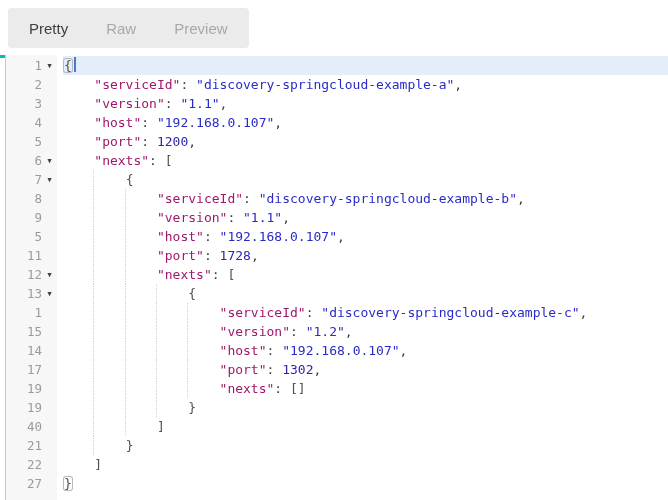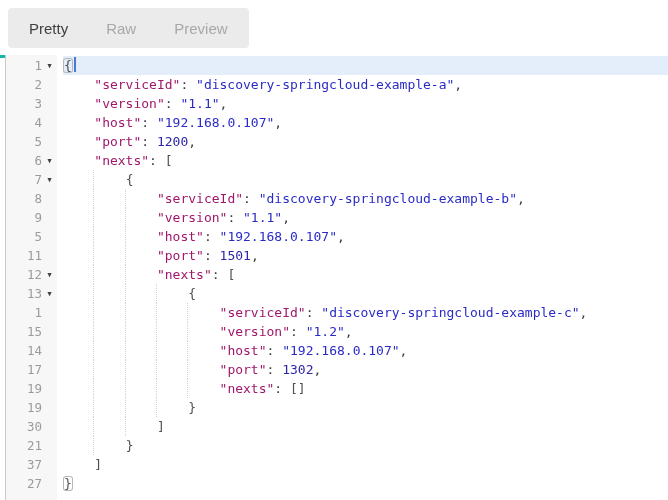--- a/index.html
+++ b/index.html
@@ -169,48 +169,48 @@
       </div>
       <div class="gutter-row">
         <span class="lnum">19</span>
         <span class="fold"></span>
       </div>
       <div class="gutter-row">
         <span class="lnum">19</span>
         <span class="fold"></span>
       </div>
       <div class="gutter-row">
-        <span class="lnum">30</span>
+        <span class="lnum">40</span>
         <span class="fold"></span>
       </div>
       <div class="gutter-row">
         <span class="lnum">21</span>
         <span class="fold"></span>
       </div>
       <div class="gutter-row">
-        <span class="lnum">37</span>
+        <span class="lnum">22</span>
         <span class="fold"></span>
       </div>
       <div class="gutter-row">
         <span class="lnum">27</span>
         <span class="fold"></span>
       </div>
     </div>
   <div class="code-area">
       <div class="code-line active"><span class="tk-bm">{</span><span class="cursor"></span></div>
       <div class="code-line"><span class="ig">    </span><span class="tk-k">"serviceId"</span><span class="tk-p">: </span><span class="tk-s">"discovery-springcloud-example-a"</span><span class="tk-p">,</span></div>
       <div class="code-line"><span class="ig">    </span><span class="tk-k">"version"</span><span class="tk-p">: </span><span class="tk-s">"1.1"</span><span class="tk-p">,</span></div>
       <div class="code-line"><span class="ig">    </span><span class="tk-k">"host"</span><span class="tk-p">: </span><span class="tk-s">"192.168.0.107"</span><span class="tk-p">,</span></div>
       <div class="code-line"><span class="ig">    </span><span class="tk-k">"port"</span><span class="tk-p">: </span><span class="tk-n">1200</span><span class="tk-p">,</span></div>
       <div class="code-line"><span class="ig">    </span><span class="tk-k">"nexts"</span><span class="tk-p">: </span><span class="tk-b">[</span></div>
       <div class="code-line"><span class="ig">    </span><span class="ig">    </span><span class="tk-b">{</span></div>
       <div class="code-line"><span class="ig">    </span><span class="ig">    </span><span class="ig">    </span><span class="tk-k">"serviceId"</span><span class="tk-p">: </span><span class="tk-s">"discovery-springcloud-example-b"</span><span class="tk-p">,</span></div>
       <div class="code-line"><span class="ig">    </span><span class="ig">    </span><span class="ig">    </span><span class="tk-k">"version"</span><span class="tk-p">: </span><span class="tk-s">"1.1"</span><span class="tk-p">,</span></div>
       <div class="code-line"><span class="ig">    </span><span class="ig">    </span><span class="ig">    </span><span class="tk-k">"host"</span><span class="tk-p">: </span><span class="tk-s">"192.168.0.107"</span><span class="tk-p">,</span></div>
-      <div class="code-line"><span class="ig">    </span><span class="ig">    </span><span class="ig">    </span><span class="tk-k">"port"</span><span class="tk-p">: </span><span class="tk-n">1501</span><span class="tk-p">,</span></div>
+      <div class="code-line"><span class="ig">    </span><span class="ig">    </span><span class="ig">    </span><span class="tk-k">"port"</span><span class="tk-p">: </span><span class="tk-n">1728</span><span class="tk-p">,</span></div>
       <div class="code-line"><span class="ig">    </span><span class="ig">    </span><span class="ig">    </span><span class="tk-k">"nexts"</span><span class="tk-p">: </span><span class="tk-b">[</span></div>
       <div class="code-line"><span class="ig">    </span><span class="ig">    </span><span class="ig">    </span><span class="ig">    </span><span class="tk-b">{</span></div>
       <div class="code-line"><span class="ig">    </span><span class="ig">    </span><span class="ig">    </span><span class="ig">    </span><span class="ig">    </span><span class="tk-k">"serviceId"</span><span class="tk-p">: </span><span class="tk-s">"discovery-springcloud-example-c"</span><span class="tk-p">,</span></div>
       <div class="code-line"><span class="ig">    </span><span class="ig">    </span><span class="ig">    </span><span class="ig">    </span><span class="ig">    </span><span class="tk-k">"version"</span><span class="tk-p">: </span><span class="tk-s">"1.2"</span><span class="tk-p">,</span></div>
       <div class="code-line"><span class="ig">    </span><span class="ig">    </span><span class="ig">    </span><span class="ig">    </span><span class="ig">    </span><span class="tk-k">"host"</span><span class="tk-p">: </span><span class="tk-s">"192.168.0.107"</span><span class="tk-p">,</span></div>
       <div class="code-line"><span class="ig">    </span><span class="ig">    </span><span class="ig">    </span><span class="ig">    </span><span class="ig">    </span><span class="tk-k">"port"</span><span class="tk-p">: </span><span class="tk-n">1302</span><span class="tk-p">,</span></div>
       <div class="code-line"><span class="ig">    </span><span class="ig">    </span><span class="ig">    </span><span class="ig">    </span><span class="ig">    </span><span class="tk-k">"nexts"</span><span class="tk-p">: </span><span class="tk-b">[]</span></div>
       <div class="code-line"><span class="ig">    </span><span class="ig">    </span><span class="ig">    </span><span class="ig">    </span><span class="tk-b">}</span></div>
       <div class="code-line"><span class="ig">    </span><span class="ig">    </span><span class="ig">    </span><span class="tk-b">]</span></div>
       <div class="code-line"><span class="ig">    </span><span class="ig">    </span><span class="tk-b">}</span></div>

